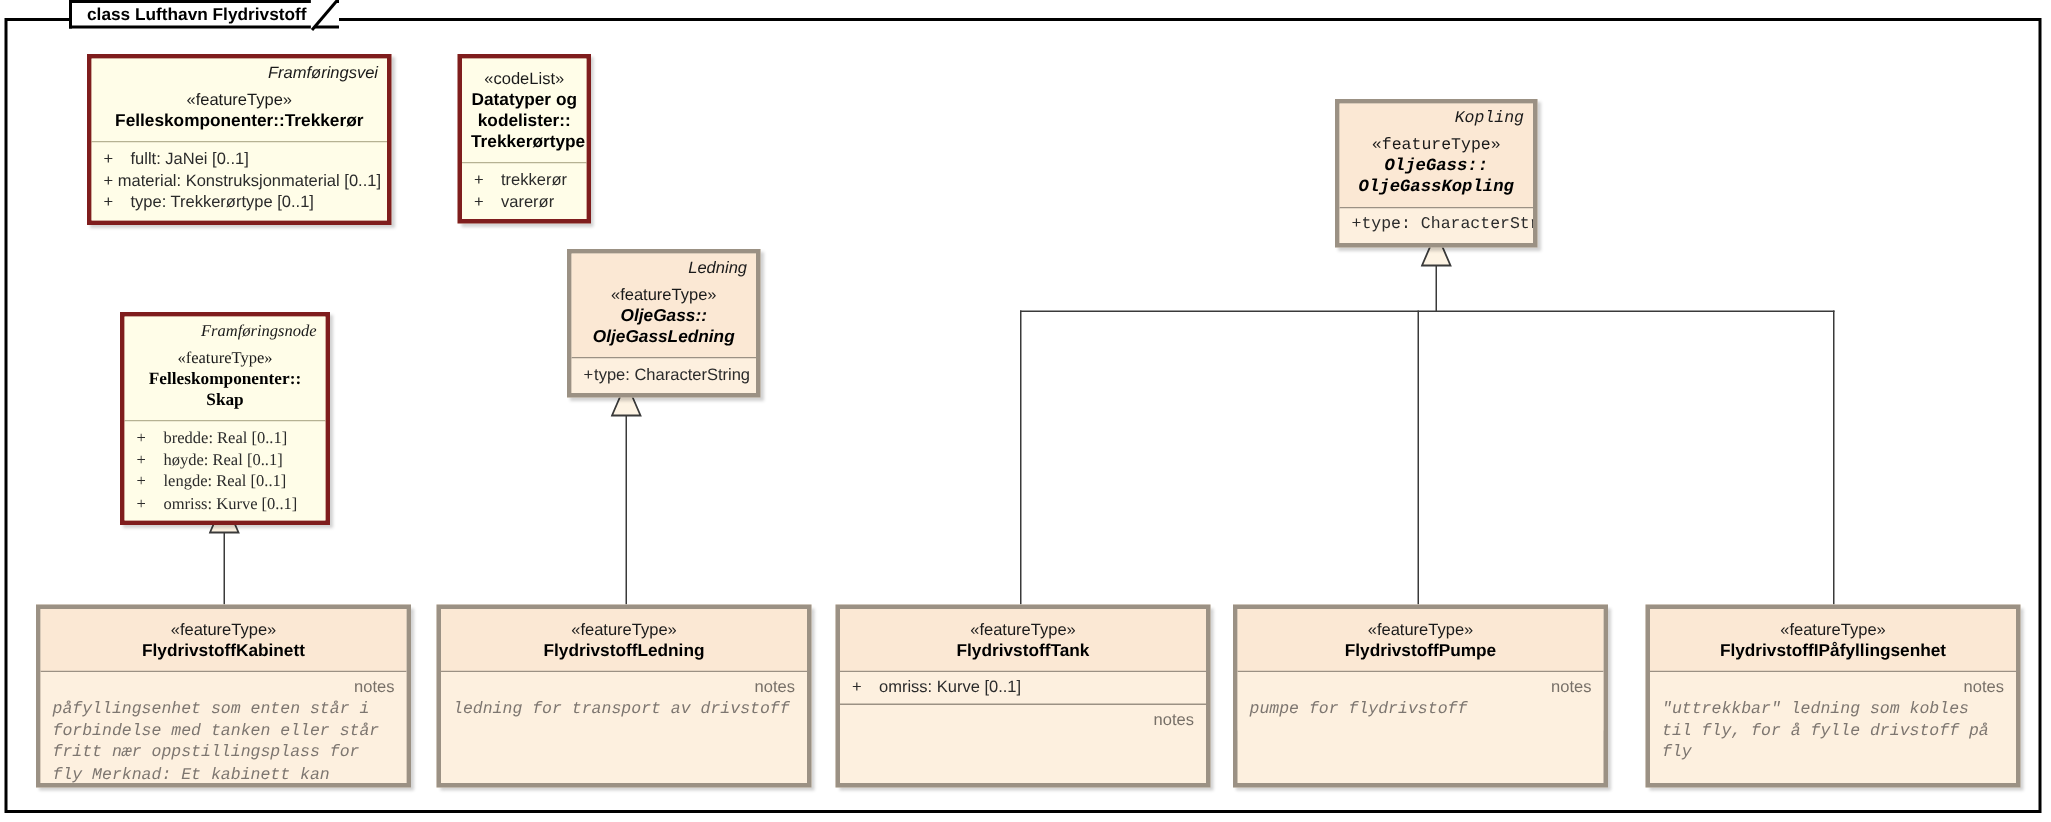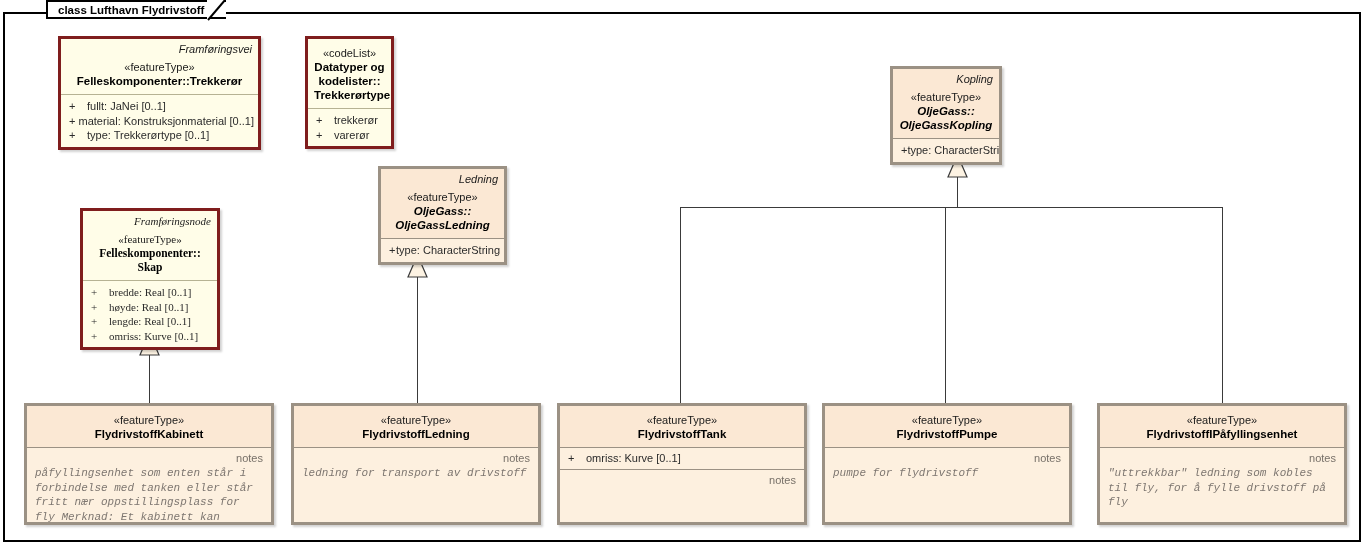--- a/index.html
+++ b/index.html
@@ -242,21 +242,21 @@
         <span class="vis">+</span>
         <span>trekkerør</span>
       </div>
       <div class="attr">
         <span class="vis">+</span>
         <span>varerør</span>
       </div>
     </div>
   </div>
 
-  <div class="uml tan" style="left:890px; top:66px; width:112px;">
+  <div class="uml tan" style="left:890px; top:66px; width:135px;font-family:Liberation Mono, monospace;">
     <div class="uml-header">
       <div class="uml-tagline">Kopling</div>
       <div class="stereo">«featureType»</div>
       <div class="cname ital">OljeGass::</div>
       <div class="cname ital">OljeGassKopling</div>
     </div>
     <div class="uml-sep"></div>
     <div class="attrs">
       <div class="attr">
         <span class="vis">+</span>

